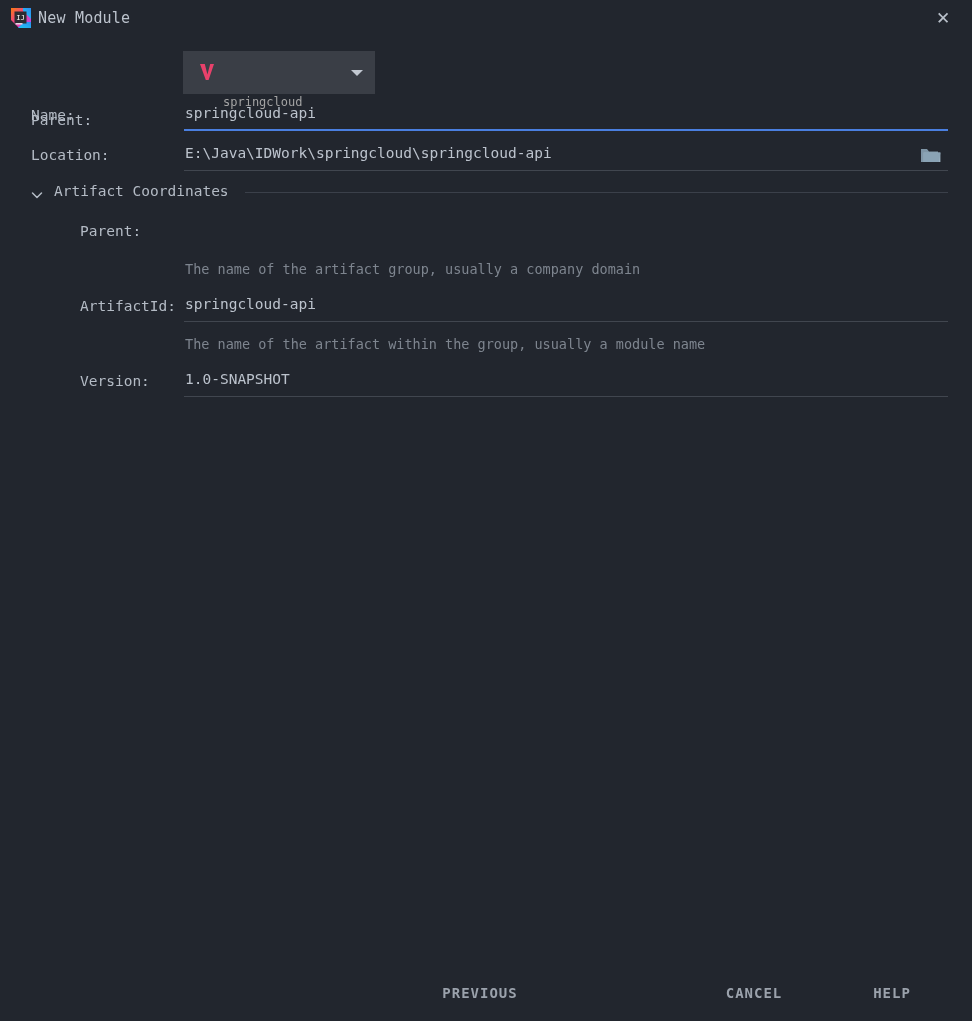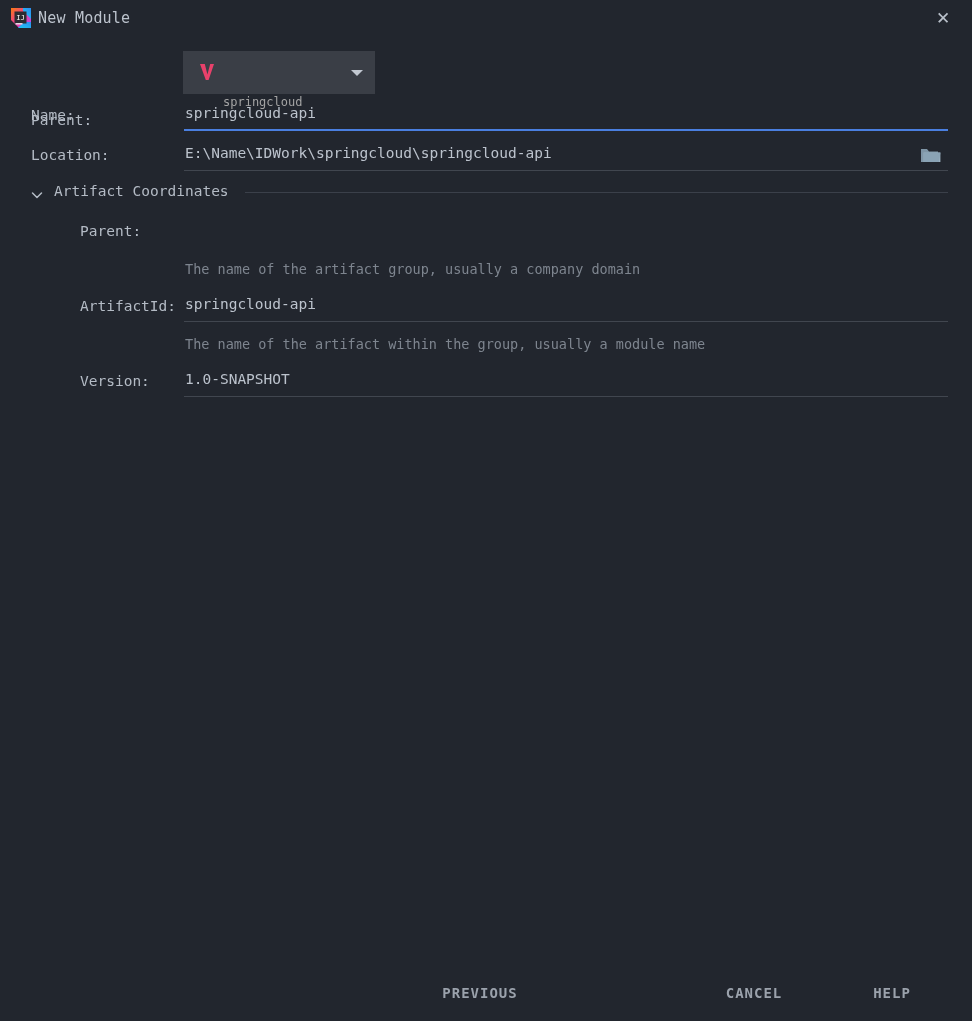--- a/index.html
+++ b/index.html
@@ -224,21 +224,21 @@
   </div>
 
   <div class="row-label" style="left:31px; top:107px;">Name:</div>
   <div class="field" style="left:184px; top:105px; width:764px;">
     <span class="field-value">springcloud-api</span>
     <span class="field-underline focused" style="width:764px;"></span>
   </div>
 
   <div class="row-label" style="left:31px; top:147px;">Location:</div>
   <div class="field" style="left:184px; top:145px; width:730px;">
-    <span class="field-value">E:\Name\IDWork\springcloud\springcloud-api</span>
+    <span class="field-value">E:\Java\IDWork\springcloud\springcloud-api</span>
     <span class="field-underline" style="width:764px;"></span>
   </div>
   <span class="folder-icon">
     <svg width="22" height="18" viewBox="0 0 22 18">
       <path d="M1 3 H7 L9 5.4 H18 V16 H1 Z" fill="#7f95a6"></path>
       <path d="M3.6 6.6 H20.4 V16 H3.6 Z" fill="#9db2c2"></path>
       <path d="M3.6 6.6 H20.4 L19 16 H3.6 Z" fill="#8aa3b5"></path>
     </svg>
   </span>
 

